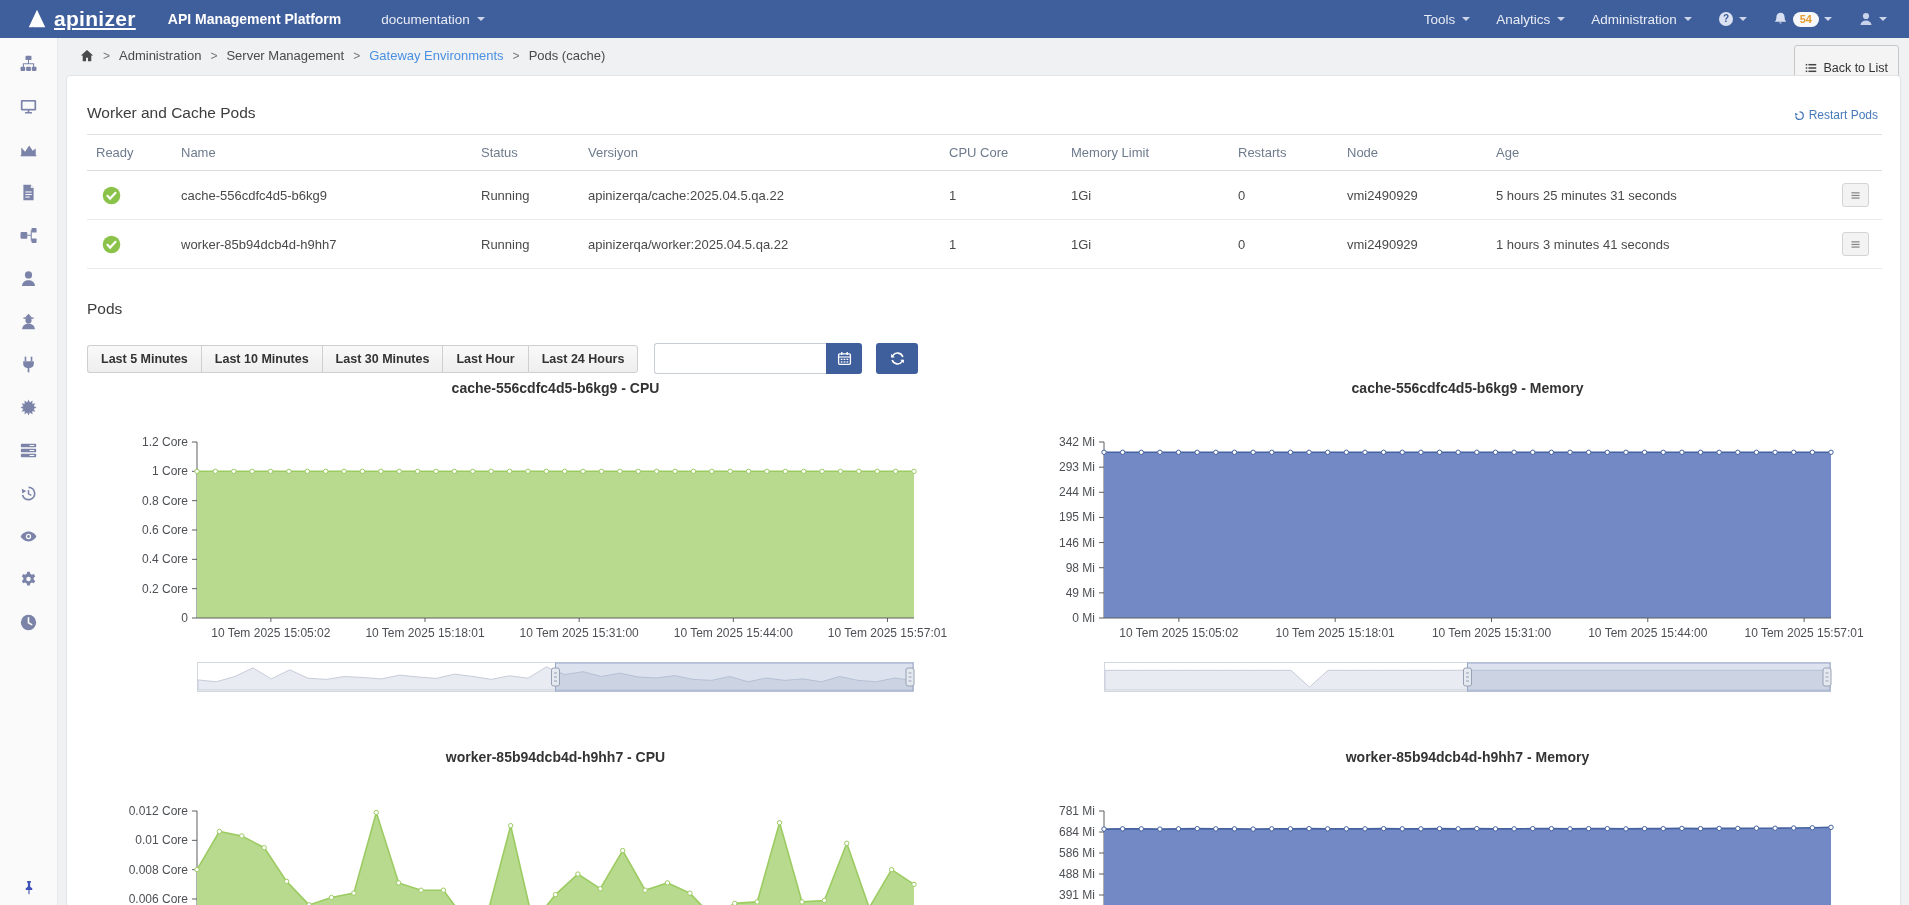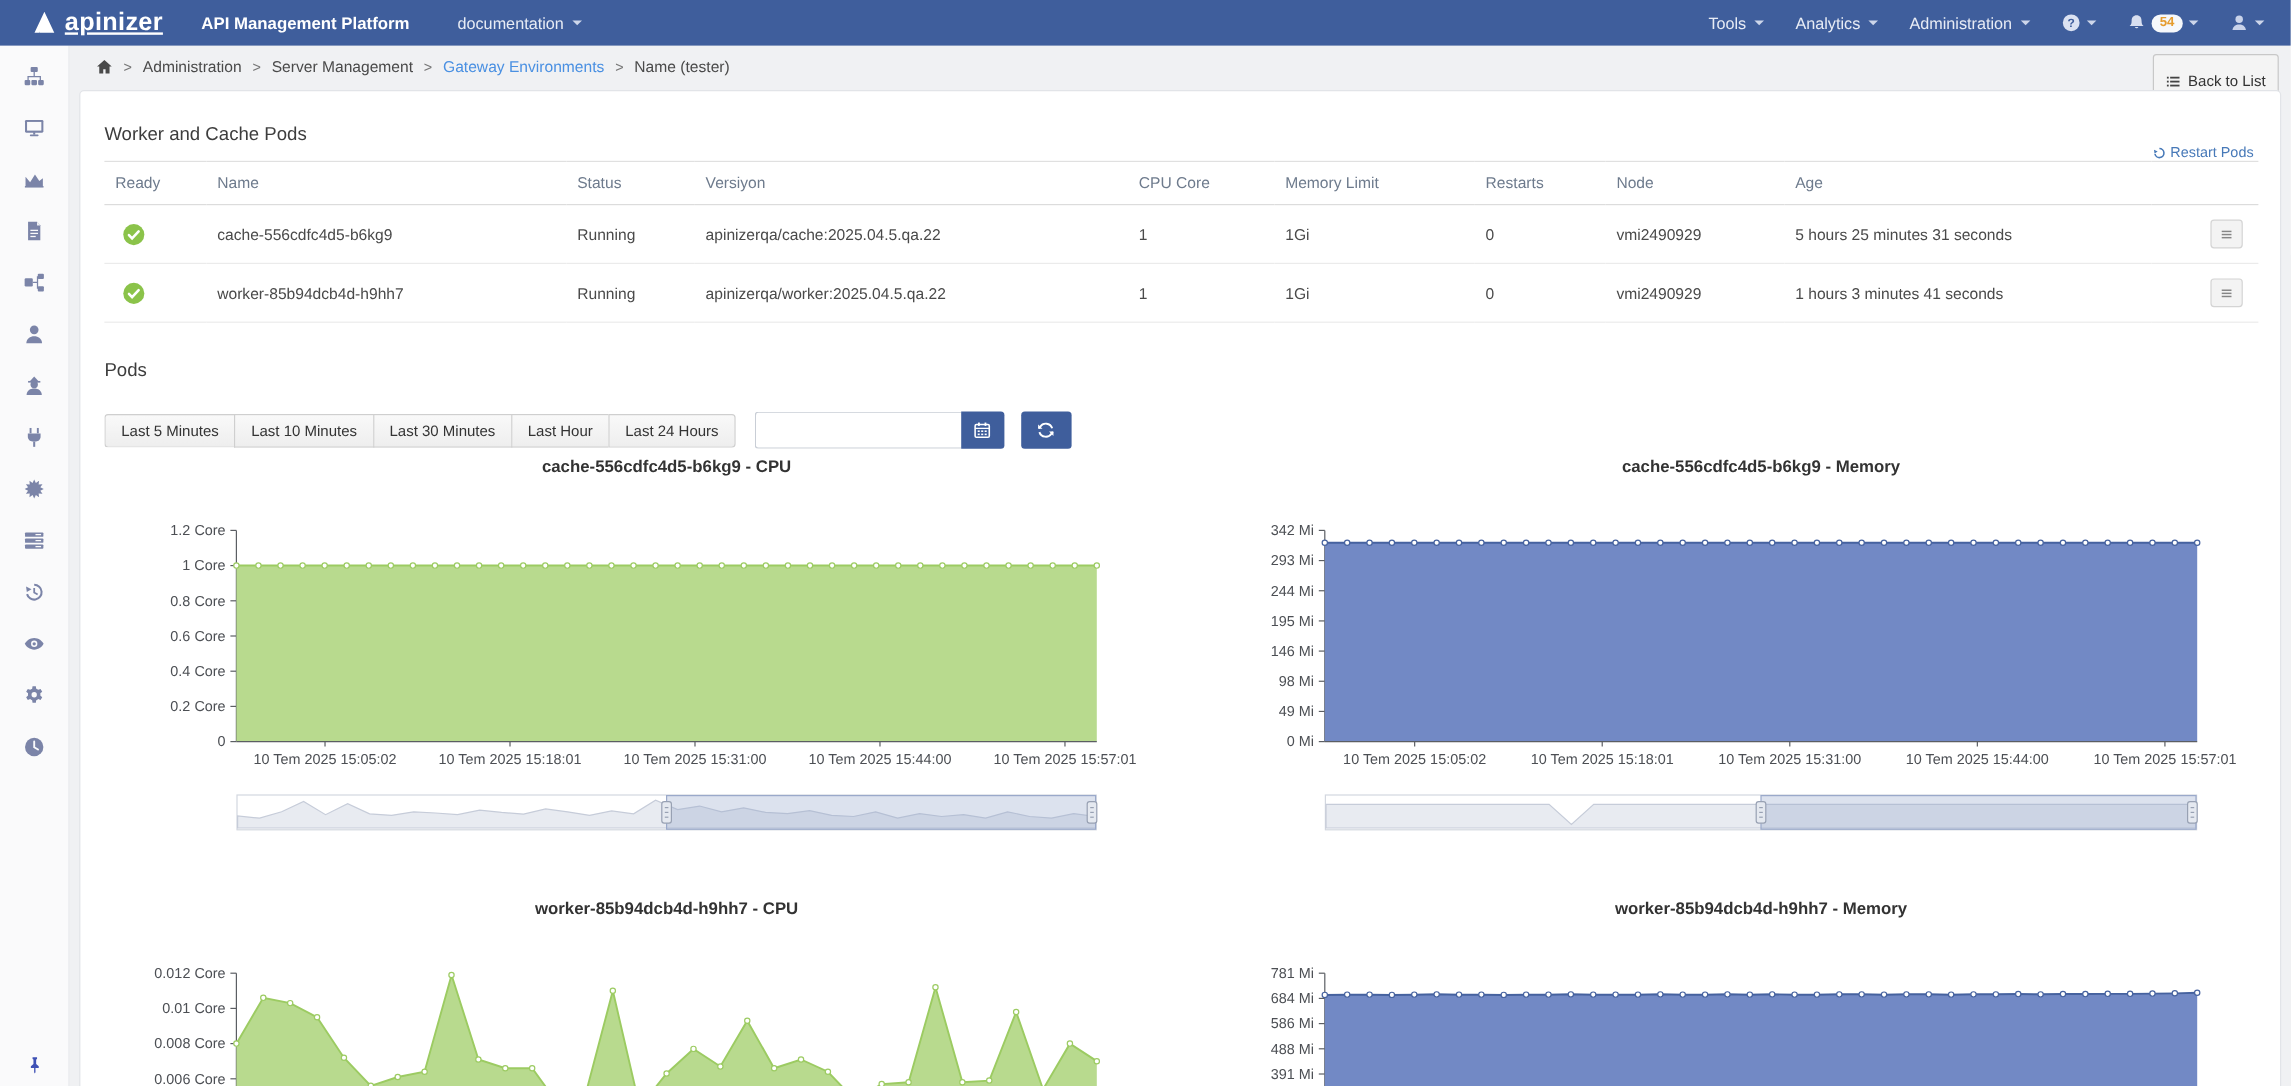--- a/index.html
+++ b/index.html
@@ -49,39 +49,40 @@
   }
   .back-btn svg { width:12px; height:12px; fill:#444; }
   
   .card {
     position:absolute; left:66px; top:75px; width:1835px; height:870px;
     background:#fff; border:1px solid #e2e4e8; border-radius:4px;
   }
   .sec-title { position:absolute; left:20px; font-size:15.5px; color:#3d3d3d; }
   .title-pods-table { top:28px; }
   .title-pods { top:224px; }
-  .restart-link { position:absolute; right:22px; top:44px; display:flex; align-items:center; gap:4px; font-size:12px; color:#4779b8; cursor:pointer;text-align:center; }
+  .restart-link { position:absolute; right:22px; top:32px; display:flex; align-items:center; gap:4px; font-size:12px; color:#4779b8; cursor:pointer;text-align:center; }
   .restart-link svg { width:11px; height:11px; }
   
   table.pods { position:absolute; left:20px; top:58px; width:1795px; border-collapse:collapse; border-top:1px solid #e0e0e0; }
   table.pods th { height:36px; text-align:left; font-weight:400; font-size:13px; color:#6e7b8d; padding:0 9px; border-bottom:1px solid #dcdcdc; }
   table.pods td { height:49px; font-size:13px; color:#4a4a4a; padding:0 9px; border-bottom:1px solid #ebebeb; }
   .check { width:19px; height:19px; display:block; margin-left:6px; }
   .row-action {
     width:27px; height:24px; background:#f3f3f3; border:1px solid #d4d4d4; border-radius:3px;
     display:flex; align-items:center; justify-content:center; cursor:pointer; float:right; margin-right:4px;
   }
   .row-action svg { width:13px; height:13px; fill:#858585; }
   
   .filter-row { position:absolute; left:20px; top:267px; display:flex; align-items:center; }
   .btn-group { display:flex; }
   .btn-group button {
     height:28px; padding:0 13px; font-size:12.5px; color:#333; cursor:pointer;
     background:linear-gradient(#f9f9f9,#eeeeee); border:1px solid #cfcfcf; border-right:none;
     font-family:"Liberation Sans",sans-serif;
+    font-weight:bold;
   }
   .btn-group button:first-child { border-radius:3px 0 0 3px; }
   .btn-group button:last-child { border-right:1px solid #cfcfcf; border-radius:0 3px 3px 0; }
   .date-wrap { display:flex; margin-left:16px; }
   .date-input { width:172px; height:31px; border:1px solid #c9ced6; border-right:none; border-radius:3px 0 0 3px; padding:0 8px; font-size:13px; outline:none; }
   .cal-btn { width:36px; height:31px; background:#3f5e9c; border:none; border-radius:0 3px 3px 0; display:flex; align-items:center; justify-content:center; cursor:pointer; }
   .refresh-btn { width:42px; height:31px; background:#3f5e9c; border:none; border-radius:3px; margin-left:14px; display:flex; align-items:center; justify-content:center; cursor:pointer; }
   
   .charts { position:absolute; left:0; top:300px; right:0; height:600px; }
   .chart-mount { position:absolute; }
@@ -257,21 +258,21 @@
     <svg width="14" height="14" viewBox="0 0 16 16">
       <path d="M8 1.2 1 7.4h2.1V14h3.8v-4h2.2v4h3.8V7.4H15z" fill="#4a4a4a"></path>
     </svg>
     <span class="sep">&gt;</span>
     <span>Administration</span>
     <span class="sep">&gt;</span>
     <span>Server Management</span>
     <span class="sep">&gt;</span>
     <span class="crumb-link">Gateway Environments</span>
     <span class="sep">&gt;</span>
-    <span>Name (tester)</span>
+    <span>Pods (cache)</span>
   </div>
   <button class="back-btn">
     <svg viewBox="0 0 16 16">
       <rect x="1" y="2.6" width="2" height="2"></rect>
         <rect x="4.6" y="2.6" width="10.4" height="2"></rect>
       <rect x="1" y="7" width="2" height="2"></rect>
         <rect x="4.6" y="7" width="10.4" height="2"></rect>
       <rect x="1" y="11.4" width="2" height="2"></rect>
         <rect x="4.6" y="11.4" width="10.4" height="2"></rect>
     </svg>

